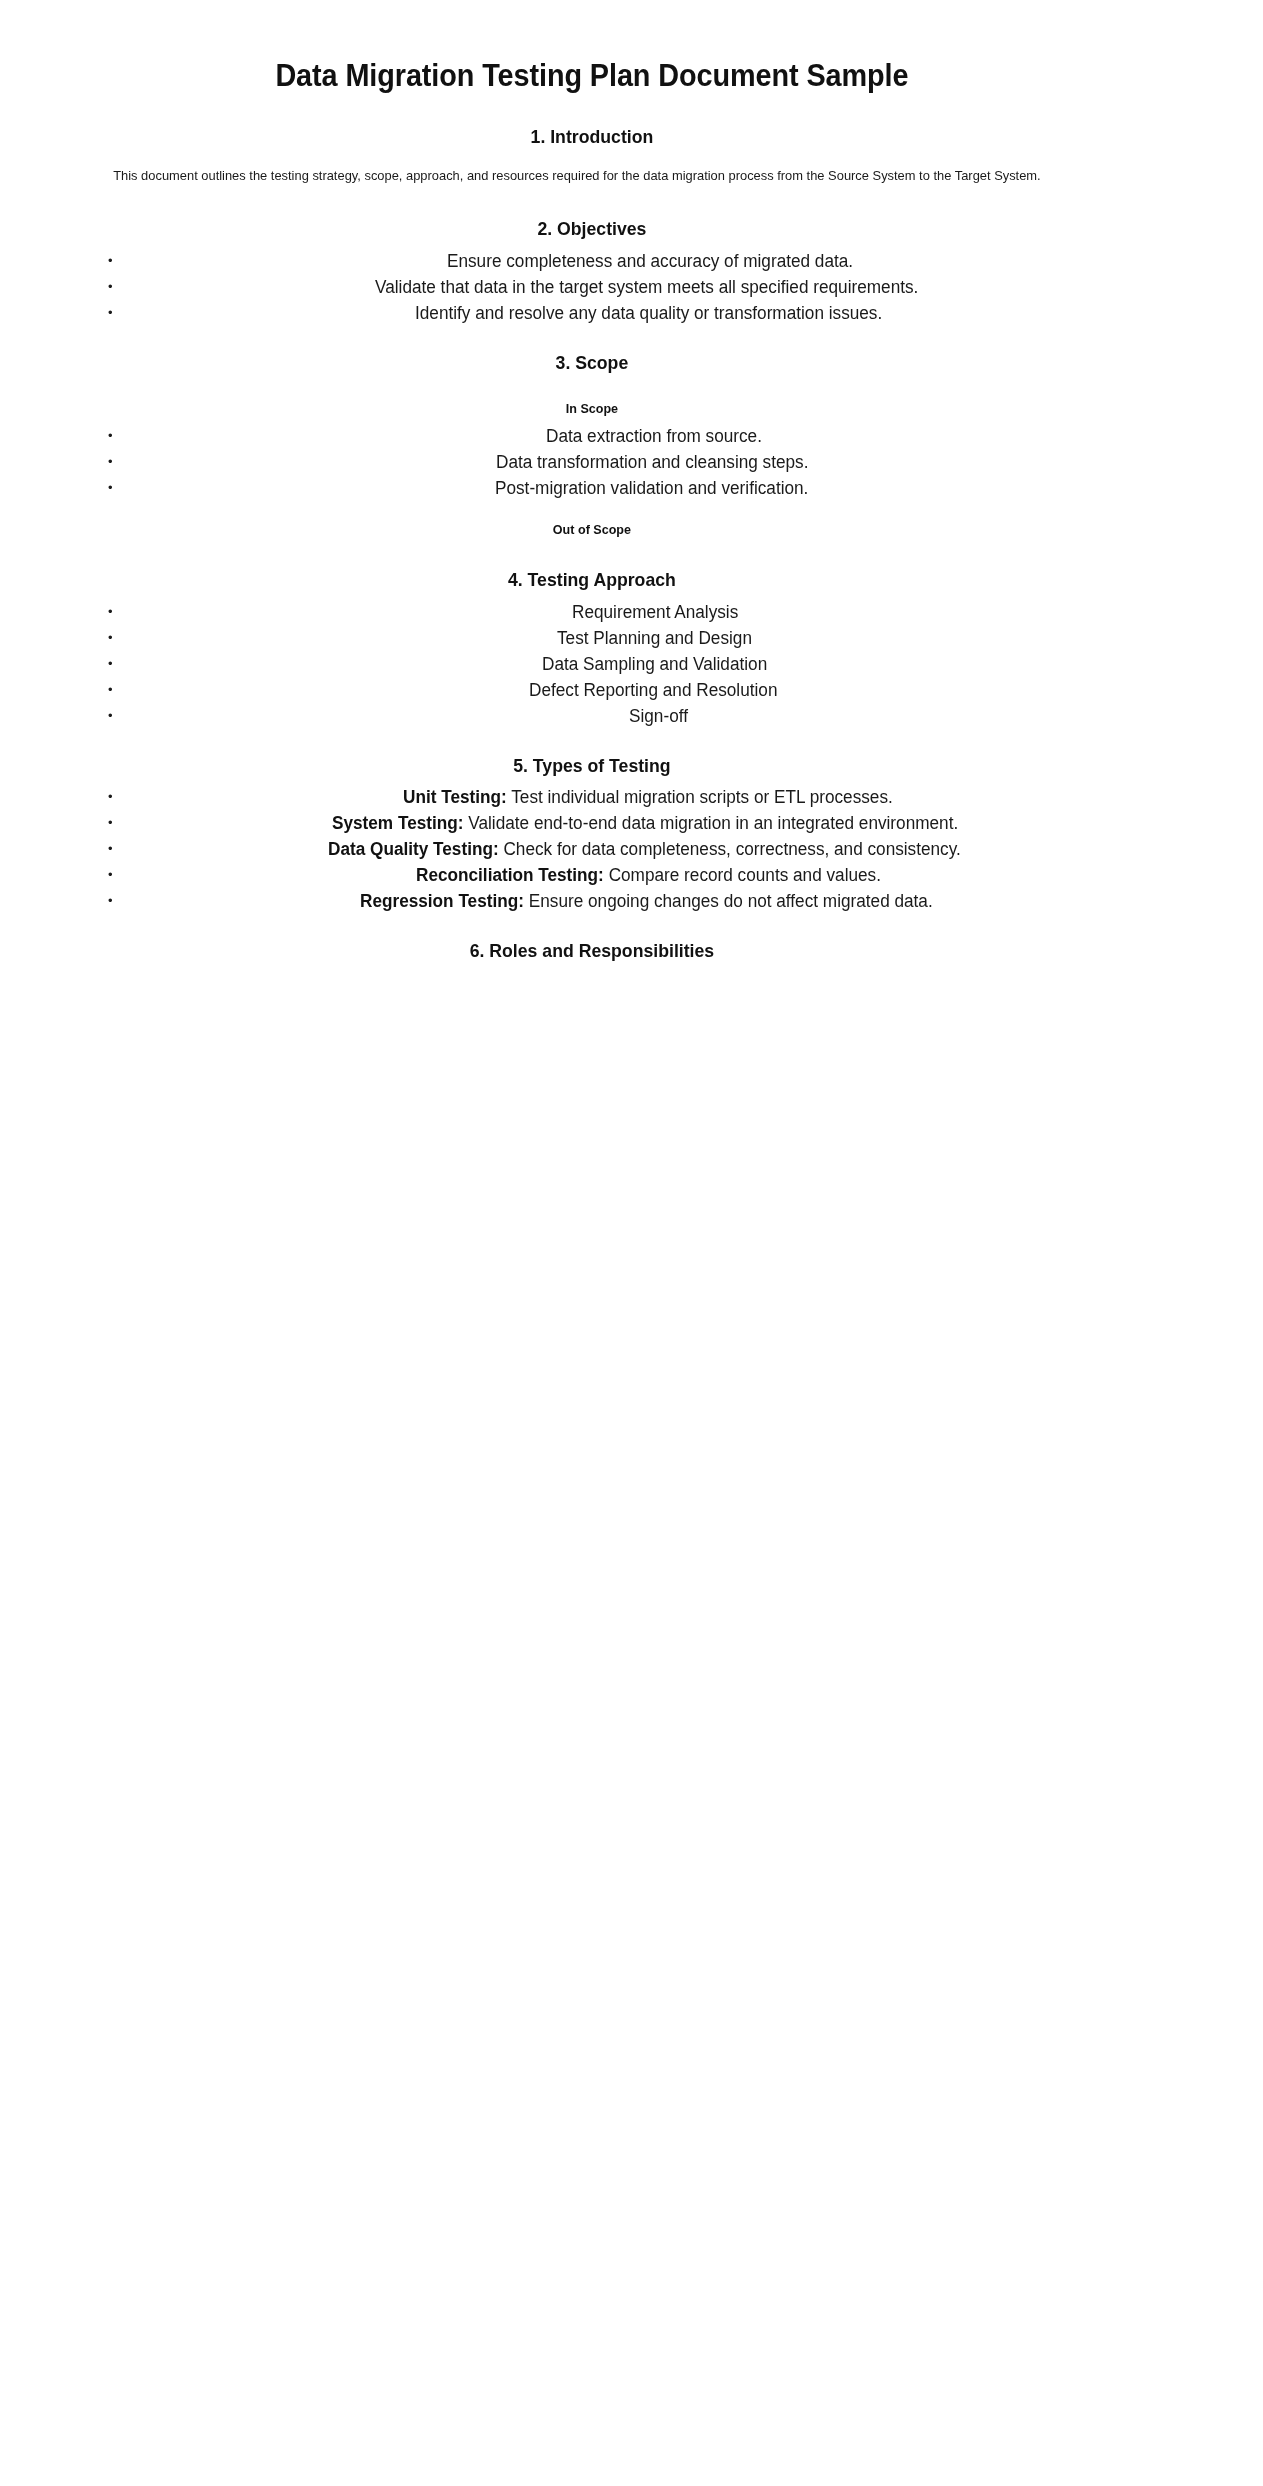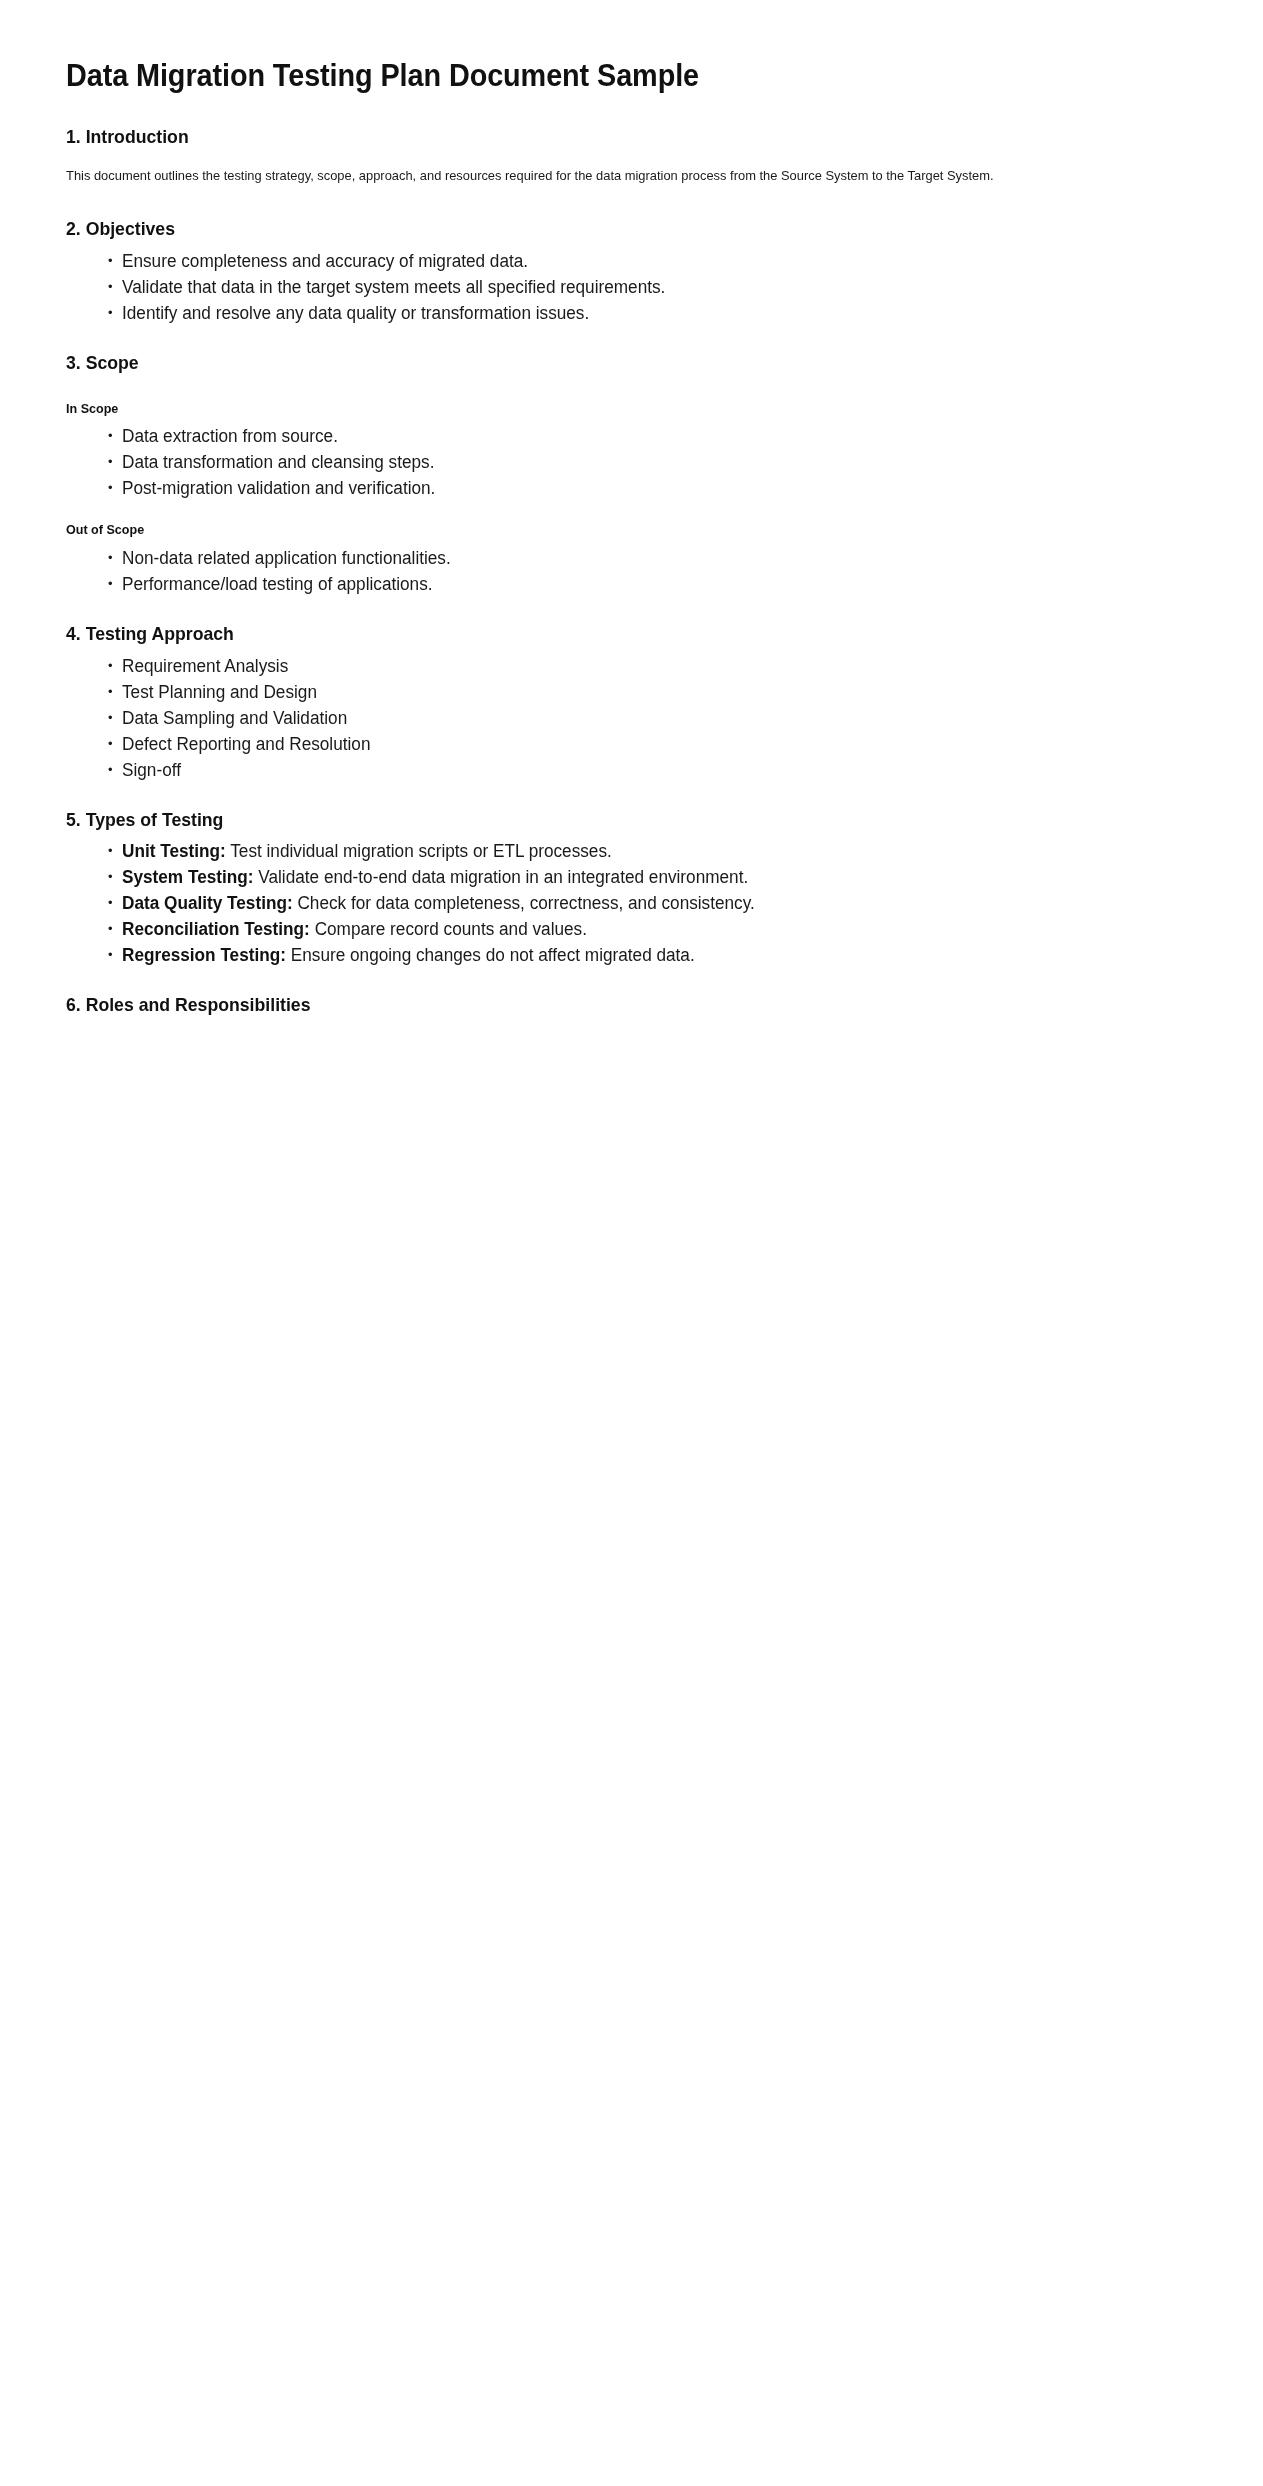--- a/index.html
+++ b/index.html
@@ -14,20 +14,21 @@
     font-family: "Liberation Sans", "DejaVu Sans", sans-serif;
     color: #000000;
     -webkit-font-smoothing: antialiased;
   }
   .page {
     box-sizing: border-box;
     width: 1263px;
     min-height: 2486px;
     padding: 48px 66px 40px 66px;
     background: #ffffff;
+    text-align: center;
   }
 
   
   .doc-title {
     font-size: 31px;
     font-weight: bold;
     line-height: 1.25;
     letter-spacing: -0.1px;
     margin: 0 0 0 0;
     padding-top: 9px;
@@ -127,24 +128,20 @@
   <h2 class="section-heading">3. Scope</h2>
 
   <h3 class="sub-heading">In Scope</h3>
   <ul class="bullets">
     <li><span class="li-inner">Data extraction from source.</span></li>
     <li><span class="li-inner">Data transformation and cleansing steps.</span></li>
     <li><span class="li-inner">Post-migration validation and verification.</span></li>
   </ul>
 
   <h3 class="sub-heading">Out of Scope</h3>
-  <ul class="bullets">
-    <li><span class="li-inner">Non-data related application functionalities.</span></li>
-    <li><span class="li-inner">Performance/load testing of applications.</span></li>
-  </ul>
 
   <h2 class="section-heading">4. Testing Approach</h2>
   <ul class="bullets">
     <li><span class="li-inner">Requirement Analysis</span></li>
     <li><span class="li-inner">Test Planning and Design</span></li>
     <li><span class="li-inner">Data Sampling and Validation</span></li>
     <li><span class="li-inner">Defect Reporting and Resolution</span></li>
     <li><span class="li-inner">Sign-off</span></li>
   </ul>
 

